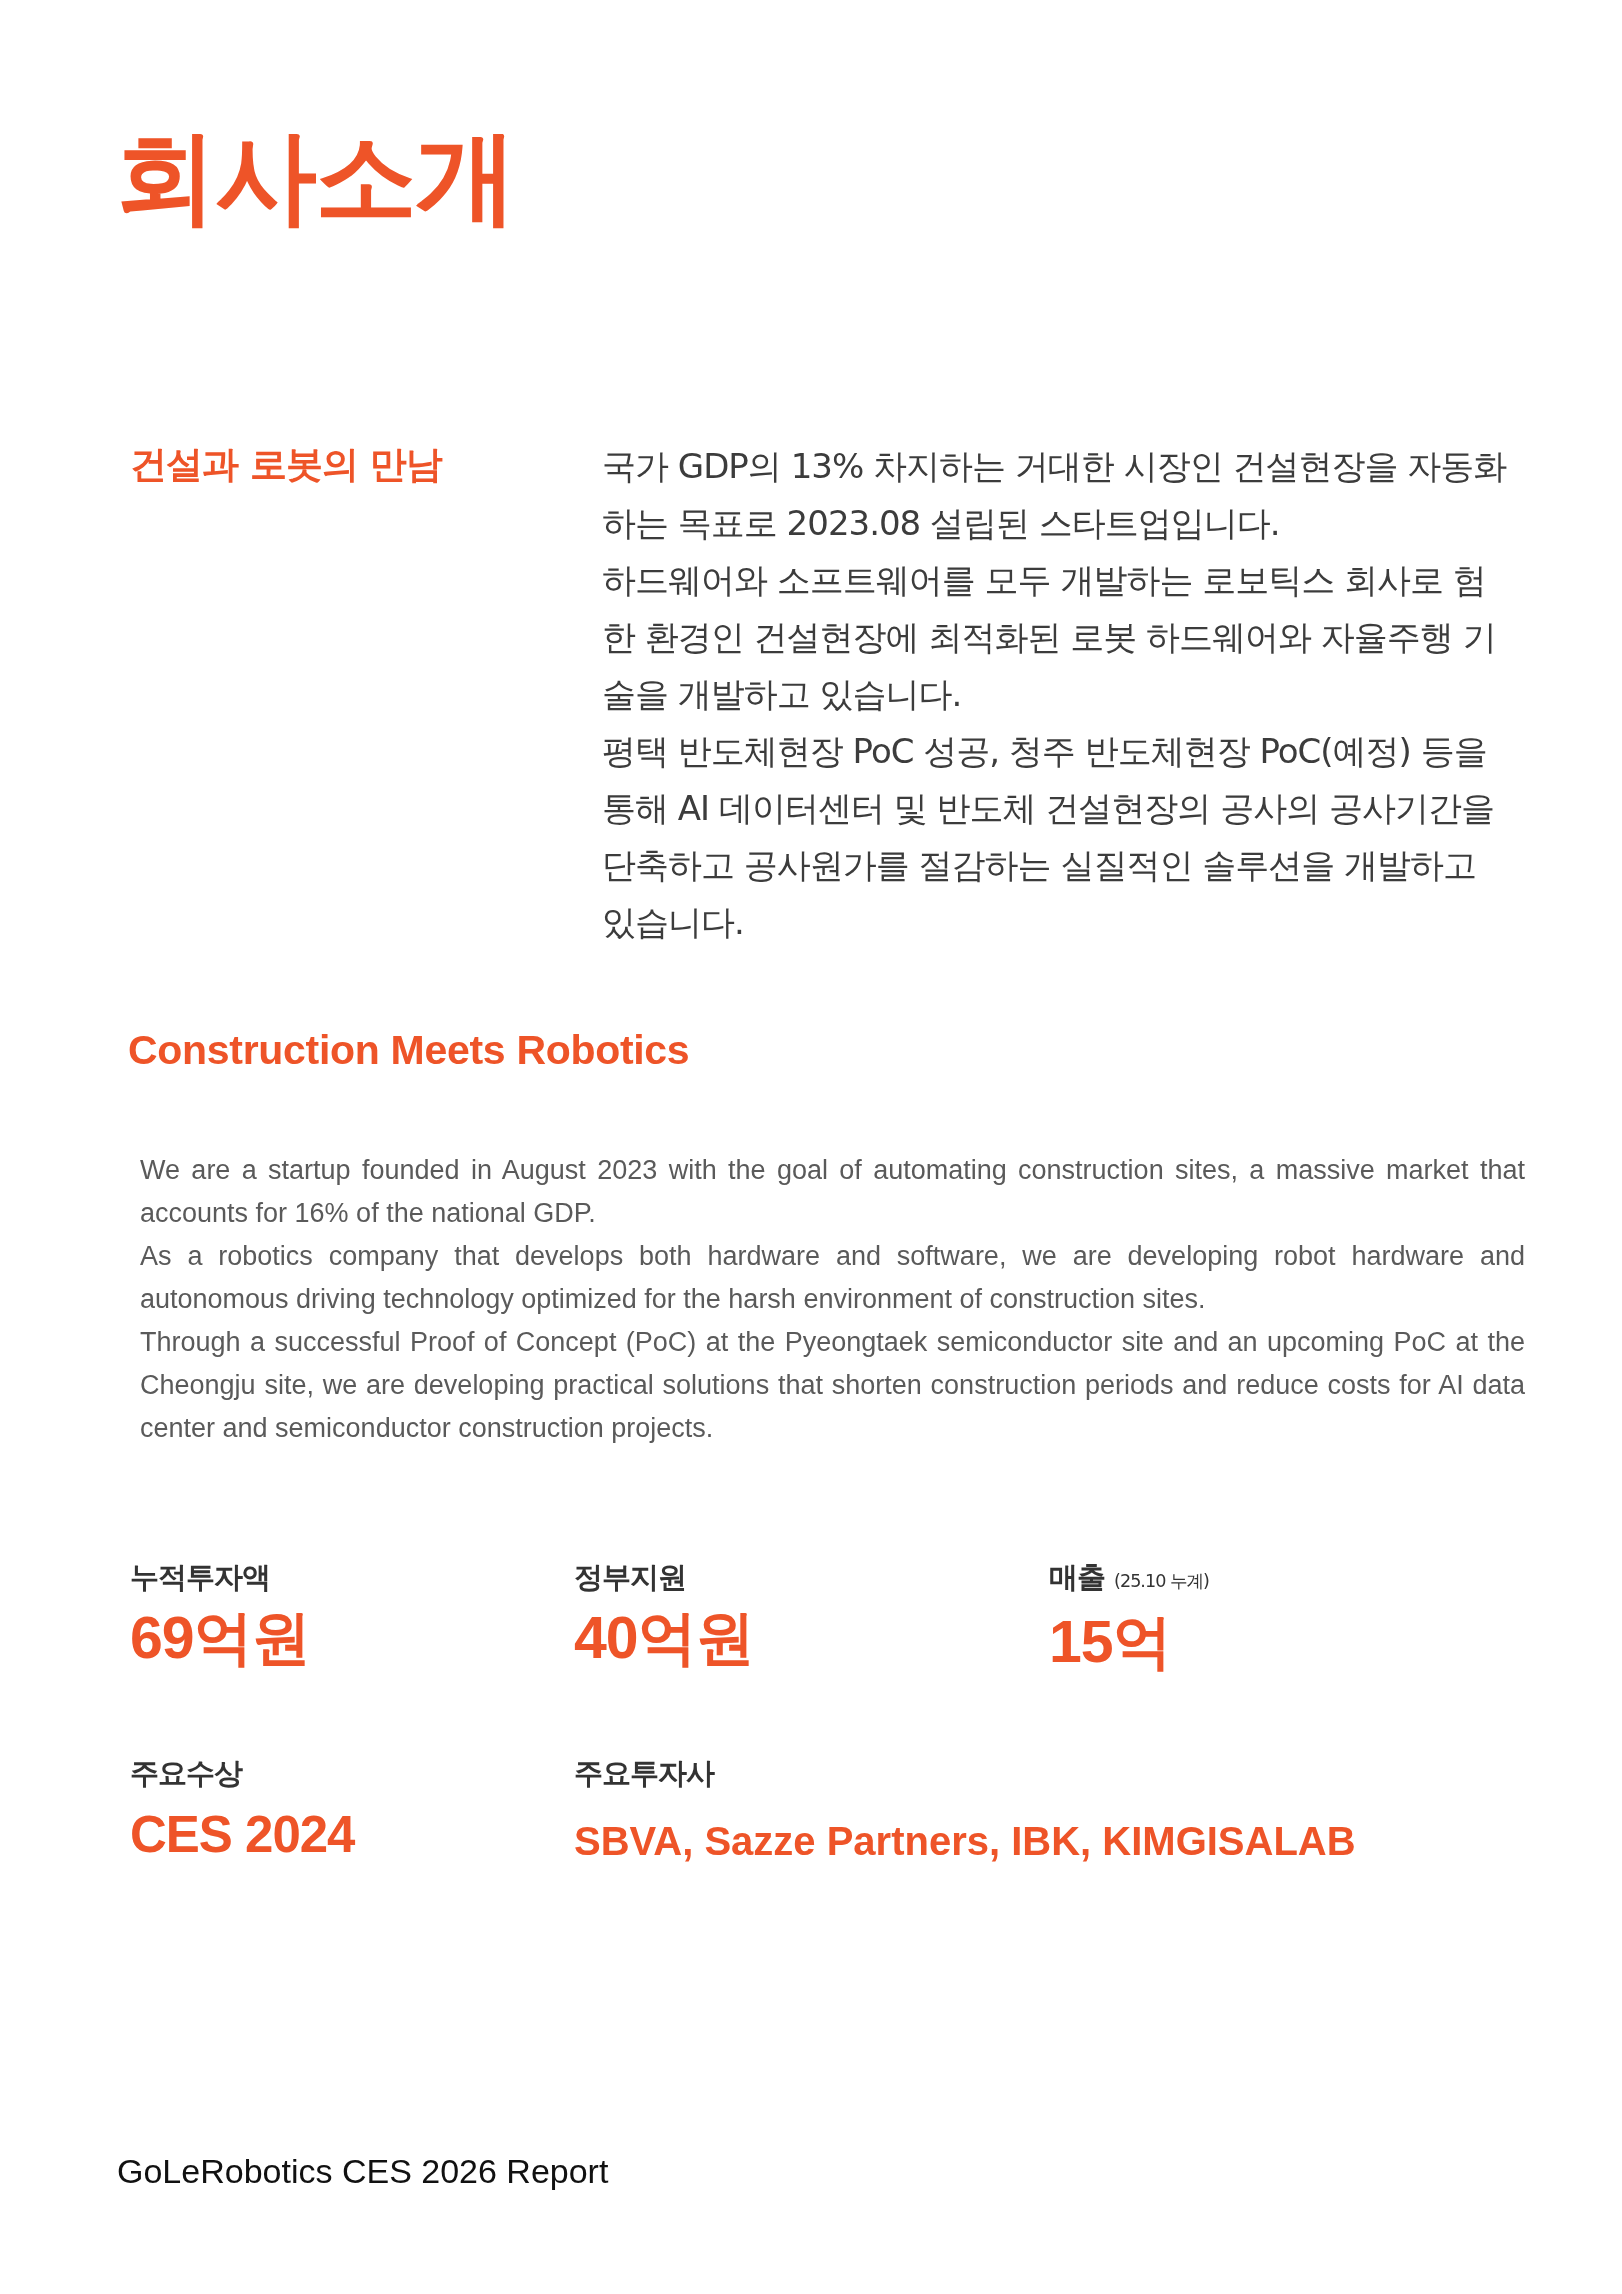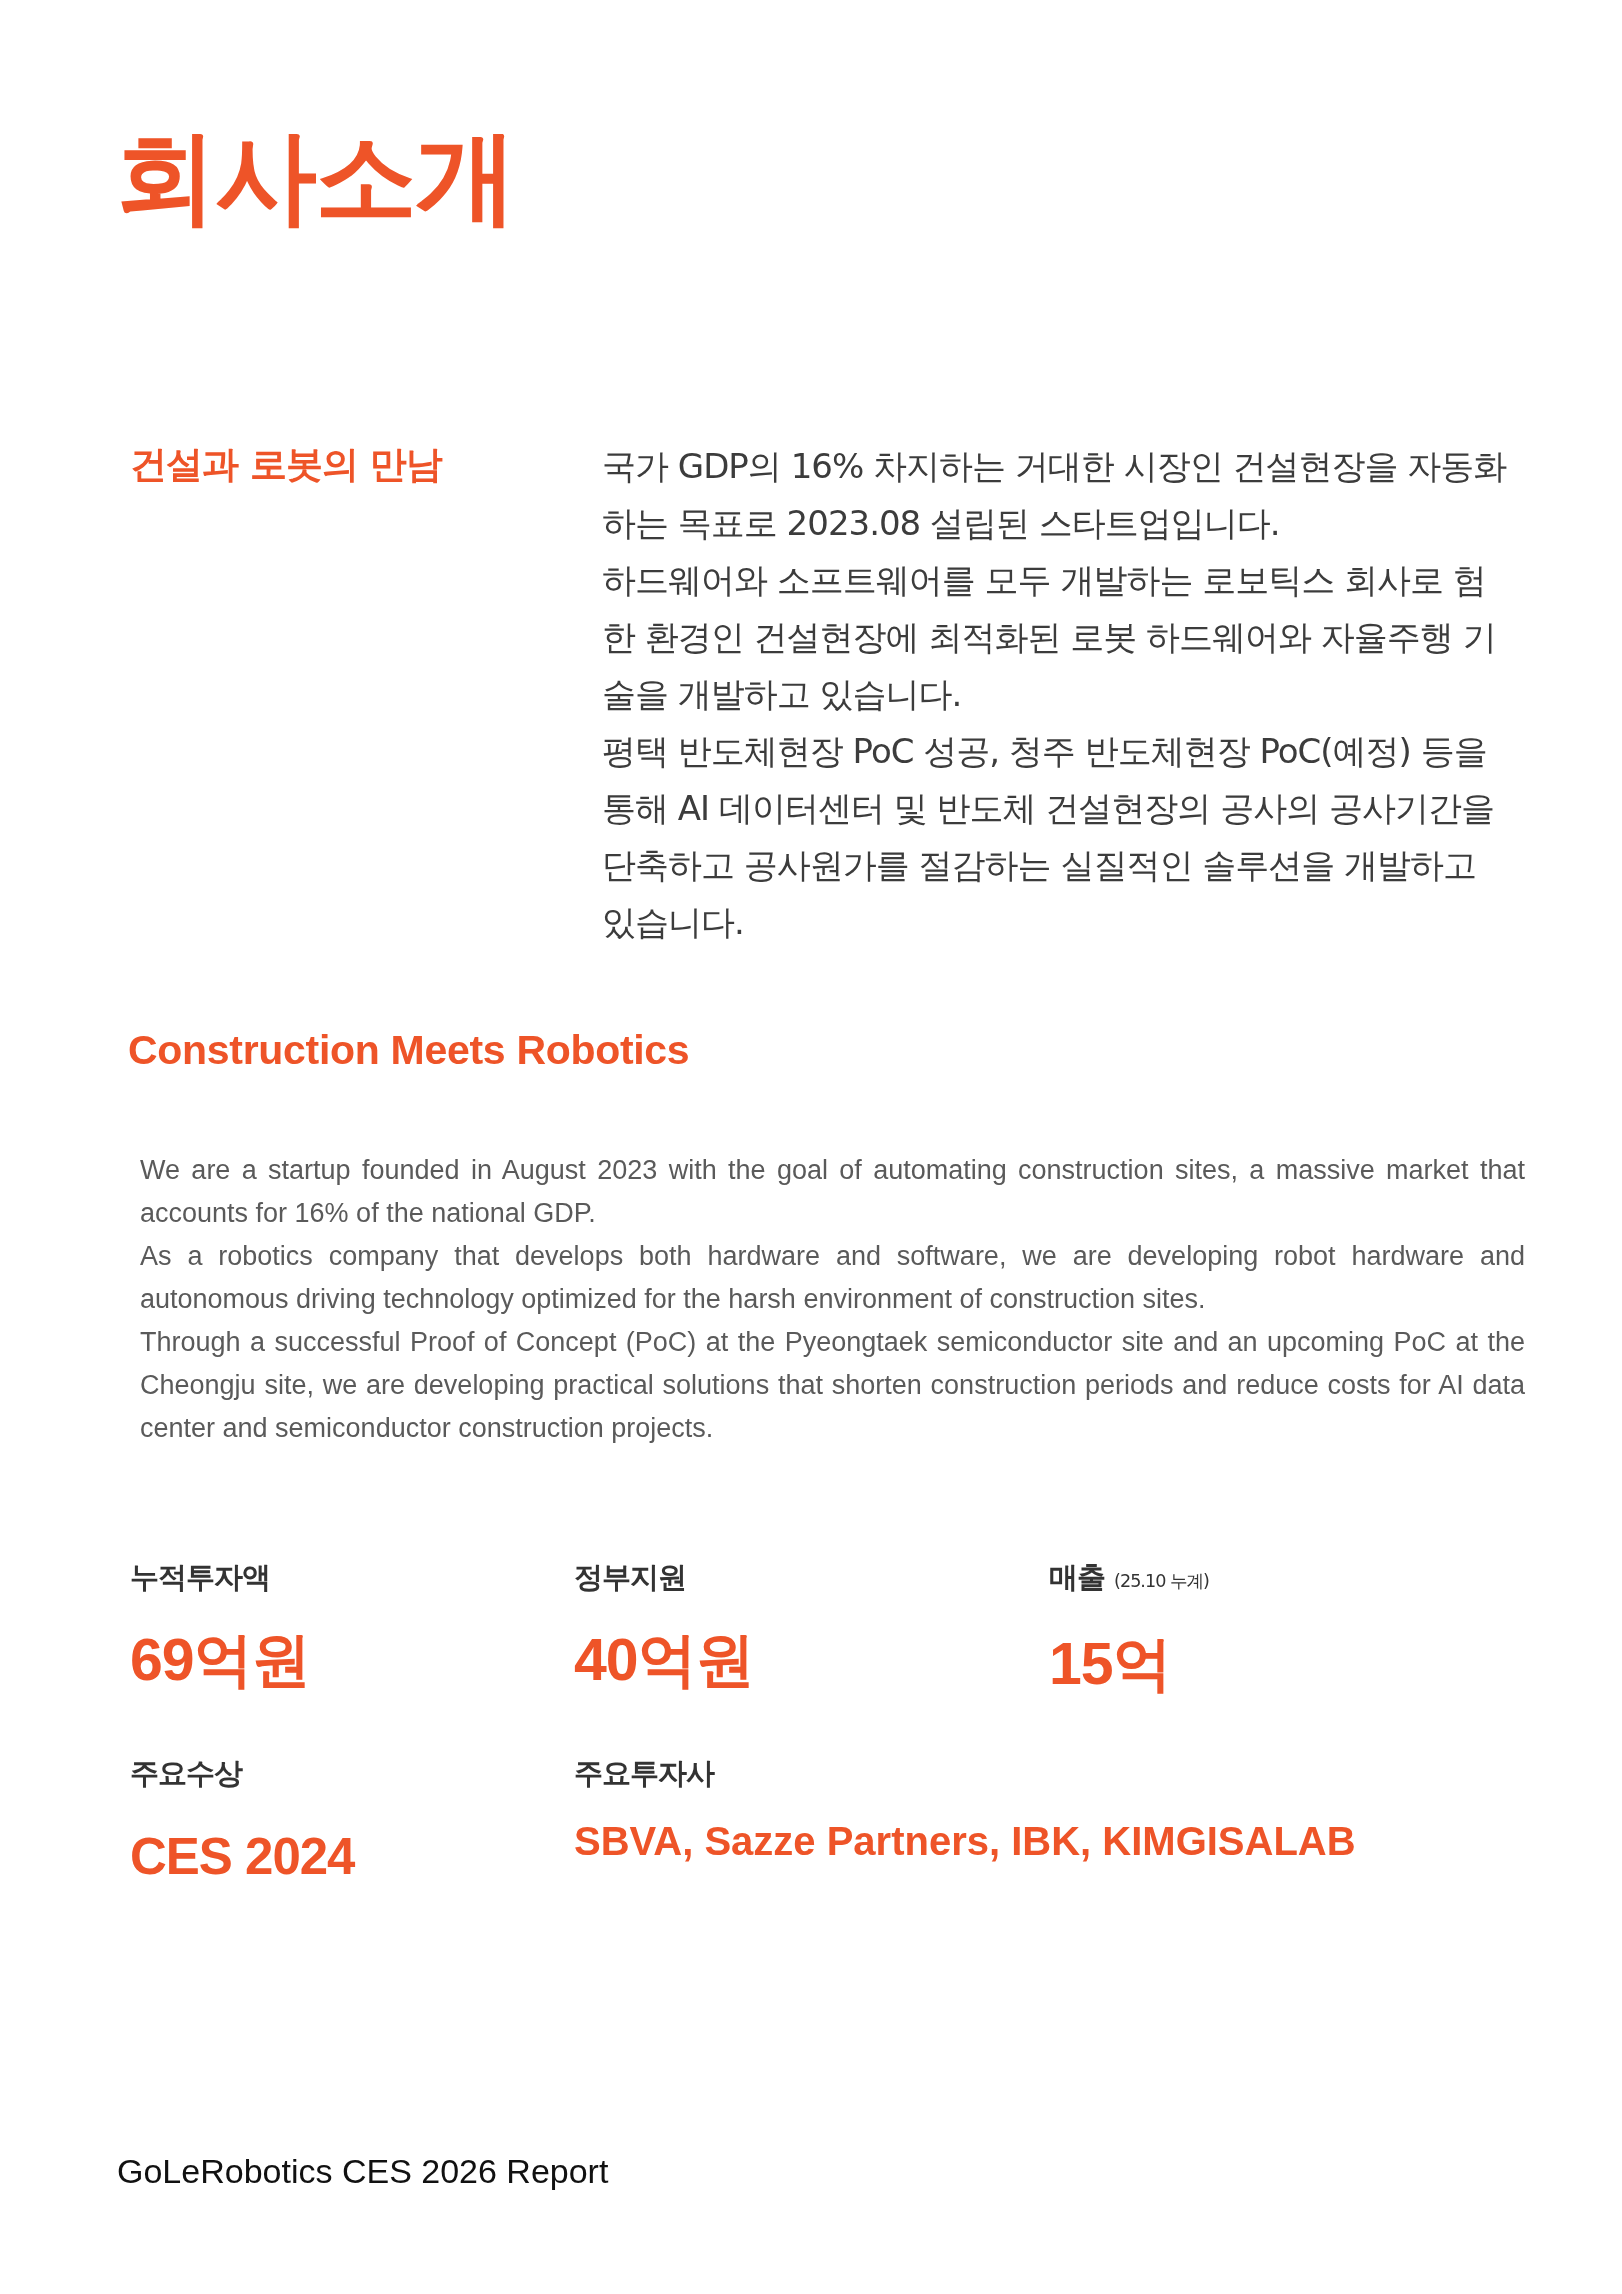--- a/index.html
+++ b/index.html
@@ -15,41 +15,41 @@
     #ko-body p { margin: 0; }
     #en-heading { position: absolute; left: 128px; top: 1027px; font-size: 41px; font-weight: bold;
                   margin: 0; font-family: "Liberation Sans", sans-serif; letter-spacing: -0.3px; }
     #en-body { position: absolute; left: 128px; top: 1137px; width: 1385px; font-size: 27px;
                line-height: 43px; color: #5a5a5a; margin: 12px; text-align: justify;
                font-family: "Liberation Sans", sans-serif; }
     #en-body p { margin: 0; }
     .stat { position: absolute; }
     .stat-label { font-size: 29px; font-weight: bold; color: #333333; letter-spacing: -1px; line-height: 39px; }
     .stat-note { font-size: 17.6px; font-weight: normal; color: #333333; }
-    .stat-value { font-size: 59px; font-weight: bold; color: #EE5428; margin-top: 29px; line-height: 69px;
+    .stat-value { font-size: 59px; font-weight: bold; color: #EE5428; margin-top: 7px; line-height: 69px;
                   letter-spacing: -1px; font-family: "Liberation Sans", sans-serif; }
     #stat-1 { left: 130px; top: 1558px; }
     #stat-2 { left: 574px; top: 1558px; }
     #stat-3 { left: 1049px; top: 1558px; }
     #stat-4 { left: 130px; top: 1754px; }
     #stat-5 { left: 574px; top: 1754px; }
     #stat-4 .stat-value { font-size: 51px; }
     #stat-5 .stat-value { font-size: 40px; line-height: 69px; margin-top: 13.7px; letter-spacing: 0; }
     #footer { position: absolute; left: 117px; top: 2152px; font-size: 34px; color: #111111; margin: 0;
               font-family: "Liberation Sans", sans-serif; }
   </style>
 </head>
 <body>
 
 <h1 id="title" class="orange">회사소개</h1>
 
 <h2 id="ko-heading" class="orange">건설과 로봇의 만남</h2>
 
 <div id="ko-body">
-  <p>국가 GDP의 16% 차지하는 거대한 시장인 건설현장을 자동화하는 목표로 2023.08 설립된 스타트업입니다.</p>
+  <p>국가 GDP의 13% 차지하는 거대한 시장인 건설현장을 자동화하는 목표로 2023.08 설립된 스타트업입니다.</p>
   <p>하드웨어와 소프트웨어를 모두 개발하는 로보틱스 회사로 험한 환경인 건설현장에 최적화된 로봇 하드웨어와 자율주행 기술을 개발하고 있습니다.</p>
   <p>평택 반도체현장 PoC 성공, 청주 반도체현장 PoC(예정) 등을 통해 AI 데이터센터 및 반도체 건설현장의 공사의 공사기간을 단축하고 공사원가를 절감하는 실질적인 솔루션을 개발하고 있습니다.</p>
 </div>
 
 <h2 id="en-heading" class="orange">Construction Meets Robotics</h2>
 
 <div id="en-body">
   <p>We are a startup founded in August 2023 with the goal of automating construction sites, a massive market that accounts for 16% of the national GDP.</p>
   <p>As a robotics company that develops both hardware and software, we are developing robot hardware and autonomous driving technology optimized for the harsh environment of construction sites.</p>
   <p>Through a successful Proof of Concept (PoC) at the Pyeongtaek semiconductor site and an upcoming PoC at the Cheongju site, we are developing practical solutions that shorten construction periods and reduce costs for AI data center and semiconductor construction projects.</p>

